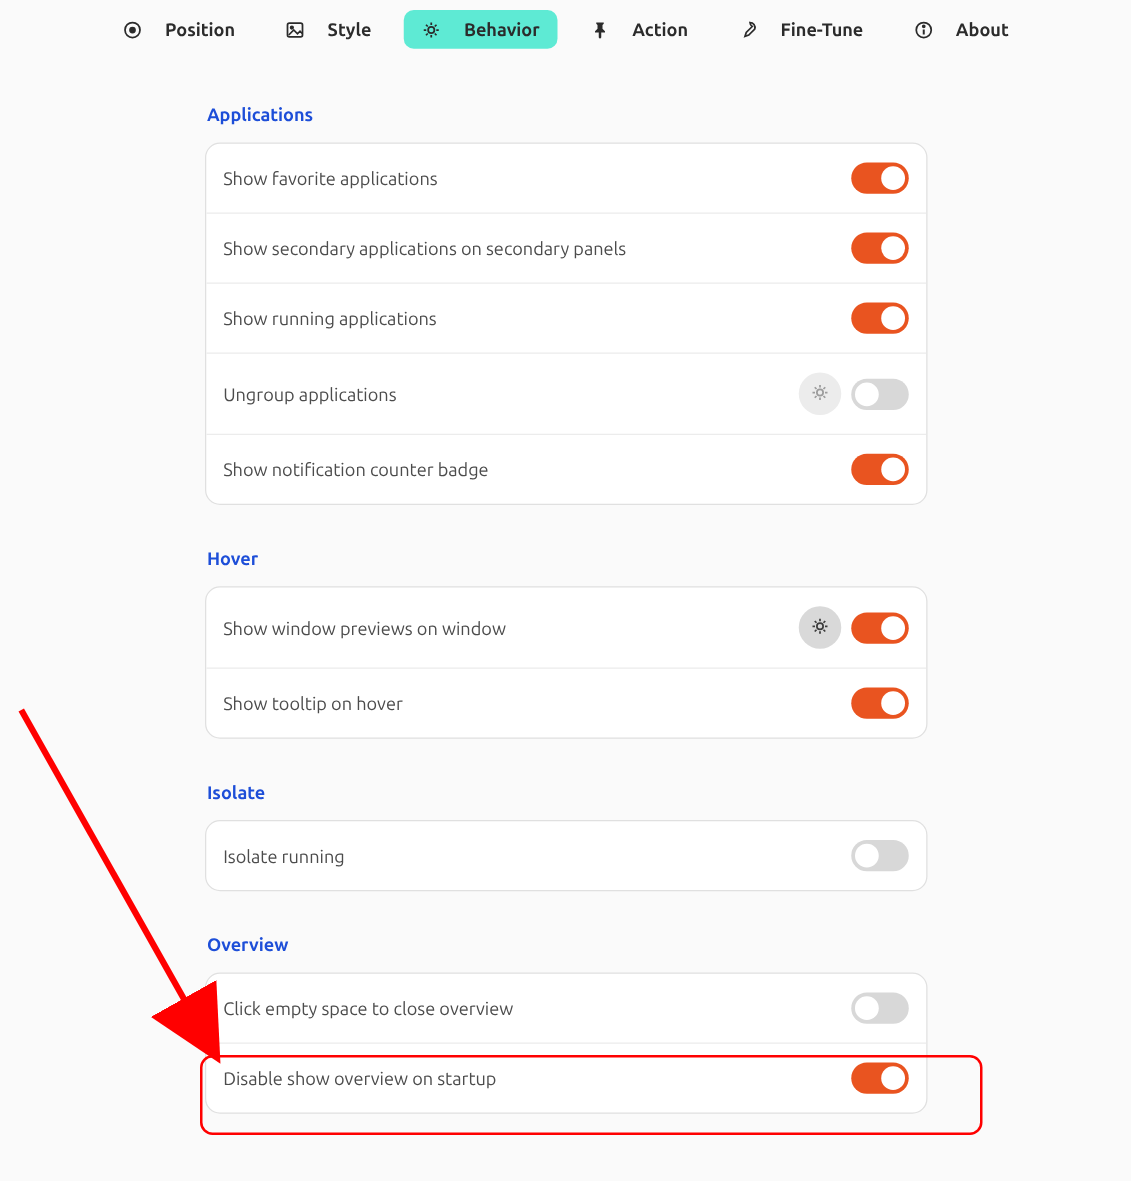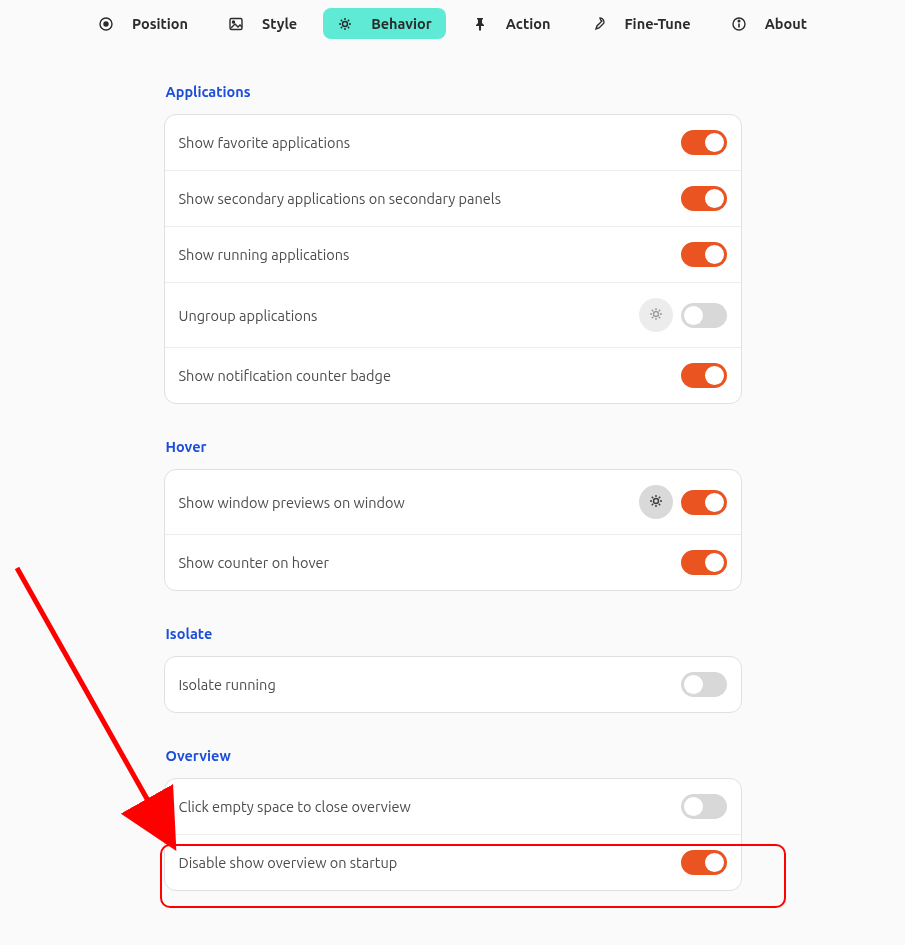--- a/index.html
+++ b/index.html
@@ -232,21 +232,21 @@
               <circle cx="8" cy="8" r="2.5"></circle>
               <path d="M8 2v2M8 12v2M2 8h2M12 8h2M3.8 3.8l1.4 1.4M10.8 10.8l1.4 1.4M3.8 12.2l1.4-1.4M10.8 5.2l1.4-1.4"></path>
             </svg>
         </span>
       </button>
       <div class="switch on">
           <div class="knob"></div>
         </div>
     </div>
     <div class="row">
-      <div class="row-label">Show counter on hover</div>
+      <div class="row-label">Show tooltip on hover</div>
       <div class="switch on">
           <div class="knob"></div>
         </div>
     </div>
   </div>
 
   <div class="section-title">Isolate</div>
   <div class="group">
     <div class="row">
       <div class="row-label">Isolate running</div>

